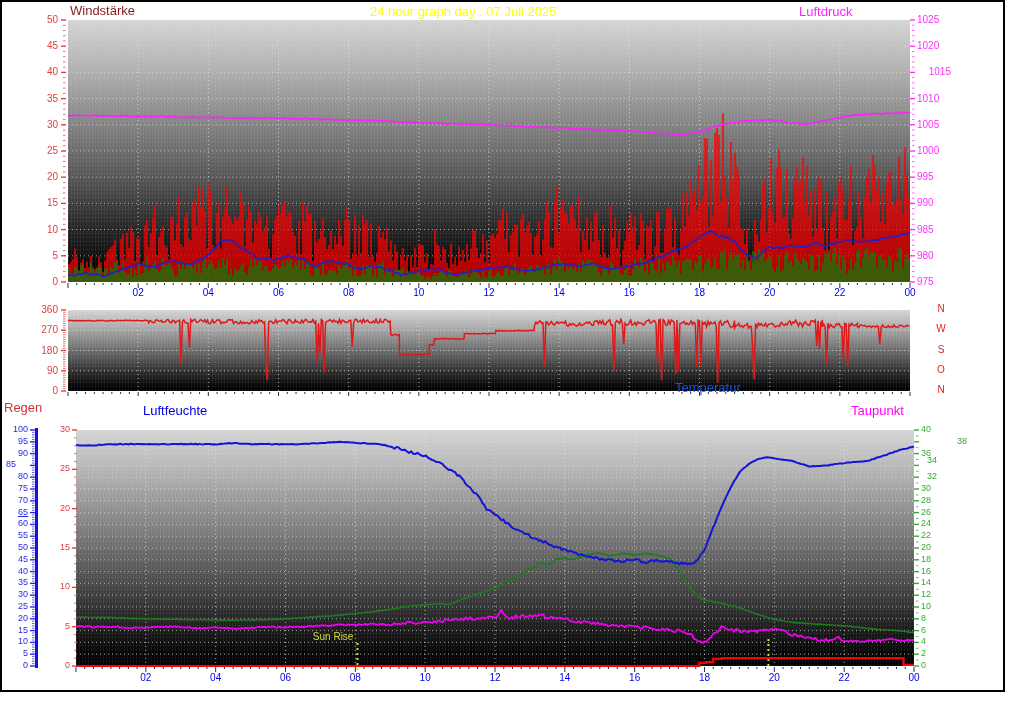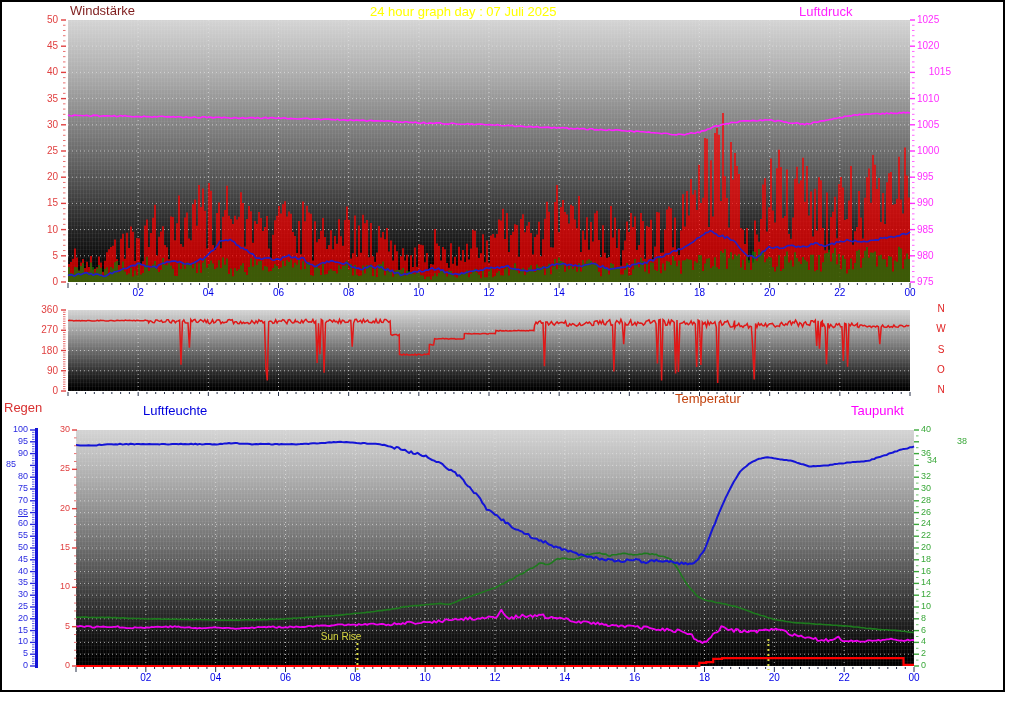--- a/index.html
+++ b/index.html
@@ -24,21 +24,21 @@
 <div id="frame">
   <div class="lbl" style="left:68px;top:1px;color:#7f1d1d;">Windstärke</div>
   <div class="lbl" style="left:368px;top:2px;color:#ffff00;">24 hour graph day : 07 Juli 2025</div>
   <div class="lbl" style="left:797px;top:2px;color:#ff22ff;">Luftdruck</div>
 
   <div class="plot" id="plot-wind"></div>
   <div class="plot" id="plot-dir"></div>
 
   <div class="lbl" style="left:2px;top:398px;color:#d83030;">Regen</div>
   <div class="lbl" style="left:141px;top:401px;color:#0000dd;">Luftfeuchte</div>
-  <div class="lbl" style="left:673px;top:389px;color:#c2410c;">Temperatur</div>
+  <div class="lbl" style="left:673px;top:378px;color:#1d4ed8;">Temperatur</div>
   <div class="lbl" style="left:849px;top:401px;color:#ff00ff;">Taupunkt</div>
 
   <div class="plot" id="plot-low"></div>
 
   <svg id="chart" width="1004" height="705">
       <line x1="136.16666666666666" y1="18" x2="136.16666666666666" y2="280" stroke="#e2e2e2" stroke-width="1" stroke-dasharray="1 3" opacity="0.75"></line>
       <line x1="206.33333333333331" y1="18" x2="206.33333333333331" y2="280" stroke="#e2e2e2" stroke-width="1" stroke-dasharray="1 3" opacity="0.75"></line>
       <line x1="276.5" y1="18" x2="276.5" y2="280" stroke="#e2e2e2" stroke-width="1" stroke-dasharray="1 3" opacity="0.75"></line>
       <line x1="346.66666666666663" y1="18" x2="346.66666666666663" y2="280" stroke="#e2e2e2" stroke-width="1" stroke-dasharray="1 3" opacity="0.75"></line>
       <line x1="416.83333333333337" y1="18" x2="416.83333333333337" y2="280" stroke="#e2e2e2" stroke-width="1" stroke-dasharray="1 3" opacity="0.75"></line>
@@ -711,21 +711,21 @@
       <line x1="850.8958333333334" y1="665" x2="850.8958333333334" y2="667" stroke="#283048" stroke-width="1"></line>
       <line x1="859.625" y1="665" x2="859.625" y2="667" stroke="#283048" stroke-width="1"></line>
       <line x1="868.3541666666666" y1="665" x2="868.3541666666666" y2="667" stroke="#283048" stroke-width="1"></line>
       <line x1="877.0833333333334" y1="665" x2="877.0833333333334" y2="667" stroke="#283048" stroke-width="1"></line>
       <line x1="885.8125" y1="665" x2="885.8125" y2="667" stroke="#283048" stroke-width="1"></line>
       <line x1="894.5416666666666" y1="665" x2="894.5416666666666" y2="667" stroke="#283048" stroke-width="1"></line>
       <line x1="903.2708333333334" y1="665" x2="903.2708333333334" y2="667" stroke="#283048" stroke-width="1"></line>
       <line x1="912" y1="665" x2="912" y2="670" stroke="#283048" stroke-width="1"></line>
     </svg>
   <div id="axes">
-      <div class="tkl" style="left: 305.428px; top: 629px; width: 46px; text-align: right; color: rgb(216, 216, 64); margin-left: 8px;">Sun Rise</div>
+      <div class="tkl" style="left: 305.428px; top: 629px; width: 46px; text-align: right; color: rgb(216, 216, 64);">Sun Rise</div>
       <div class="tkl" style="left: 28px; top: 12px; width: 28px; text-align: right; color: rgb(224, 64, 64);">50</div>
       <div class="tkl" style="left: 28px; top: 38.2px; width: 28px; text-align: right; color: rgb(224, 64, 64);">45</div>
       <div class="tkl" style="left: 28px; top: 64.4px; width: 28px; text-align: right; color: rgb(224, 64, 64);">40</div>
       <div class="tkl" style="left: 28px; top: 90.6px; width: 28px; text-align: right; color: rgb(224, 64, 64);">35</div>
       <div class="tkl" style="left: 28px; top: 116.8px; width: 28px; text-align: right; color: rgb(224, 64, 64);">30</div>
       <div class="tkl" style="left: 28px; top: 143px; width: 28px; text-align: right; color: rgb(224, 64, 64);">25</div>
       <div class="tkl" style="left: 28px; top: 169.2px; width: 28px; text-align: right; color: rgb(224, 64, 64);">20</div>
       <div class="tkl" style="left: 28px; top: 195.4px; width: 28px; text-align: right; color: rgb(224, 64, 64);">15</div>
       <div class="tkl" style="left: 28px; top: 221.6px; width: 28px; text-align: right; color: rgb(224, 64, 64);">10</div>
       <div class="tkl" style="left: 28px; top: 247.8px; width: 28px; text-align: right; color: rgb(224, 64, 64);">5</div>
@@ -771,21 +771,21 @@
       <div class="tks" style="left: 44px; top: 461.333px; width: 24px; text-align: right; color: rgb(224, 64, 64);">25</div>
       <div class="tks" style="left: 44px; top: 500.667px; width: 24px; text-align: right; color: rgb(224, 64, 64);">20</div>
       <div class="tks" style="left: 44px; top: 540px; width: 24px; text-align: right; color: rgb(224, 64, 64);">15</div>
       <div class="tks" style="left: 44px; top: 579.333px; width: 24px; text-align: right; color: rgb(224, 64, 64);">10</div>
       <div class="tks" style="left: 44px; top: 618.667px; width: 24px; text-align: right; color: rgb(224, 64, 64);">5</div>
       <div class="tks" style="left: 44px; top: 658px; width: 24px; text-align: right; color: rgb(224, 64, 64);">0</div>
       <div class="tks" style="left: 919px; top: 422px; width: 22px; text-align: left; color: rgb(58, 168, 58);">40</div>
       <div class="tks" style="left: 919px; top: 433.8px; width: 22px; text-align: right; color: rgb(58, 168, 58); margin-left: 24px;">38</div>
       <div class="tks" style="left: 919px; top: 445.6px; width: 22px; text-align: left; color: rgb(58, 168, 58);">36</div>
       <div class="tks" style="left: 919px; top: 453px; width: 22px; text-align: center; color: rgb(58, 168, 58);">34</div>
-      <div class="tks" style="left: 919px; top: 469.2px; width: 22px; text-align: left; color: rgb(58, 168, 58);">32</div>
+      <div class="tks" style="left: 919px; top: 469.2px; width: 22px; text-align: center; color: rgb(58, 168, 58);">32</div>
       <div class="tks" style="left: 919px; top: 481px; width: 22px; text-align: left; color: rgb(58, 168, 58);">30</div>
       <div class="tks" style="left: 919px; top: 492.8px; width: 22px; text-align: left; color: rgb(58, 168, 58);">28</div>
       <div class="tks" style="left: 919px; top: 504.6px; width: 22px; text-align: left; color: rgb(58, 168, 58);">26</div>
       <div class="tks" style="left: 919px; top: 516.4px; width: 22px; text-align: left; color: rgb(58, 168, 58);">24</div>
       <div class="tks" style="left: 919px; top: 528.2px; width: 22px; text-align: left; color: rgb(58, 168, 58);">22</div>
       <div class="tks" style="left: 919px; top: 540px; width: 22px; text-align: left; color: rgb(58, 168, 58);">20</div>
       <div class="tks" style="left: 919px; top: 551.8px; width: 22px; text-align: left; color: rgb(58, 168, 58);">18</div>
       <div class="tks" style="left: 919px; top: 563.6px; width: 22px; text-align: left; color: rgb(58, 168, 58);">16</div>
       <div class="tks" style="left: 919px; top: 575.4px; width: 22px; text-align: left; color: rgb(58, 168, 58);">14</div>
       <div class="tks" style="left: 919px; top: 587.2px; width: 22px; text-align: left; color: rgb(58, 168, 58);">12</div>

